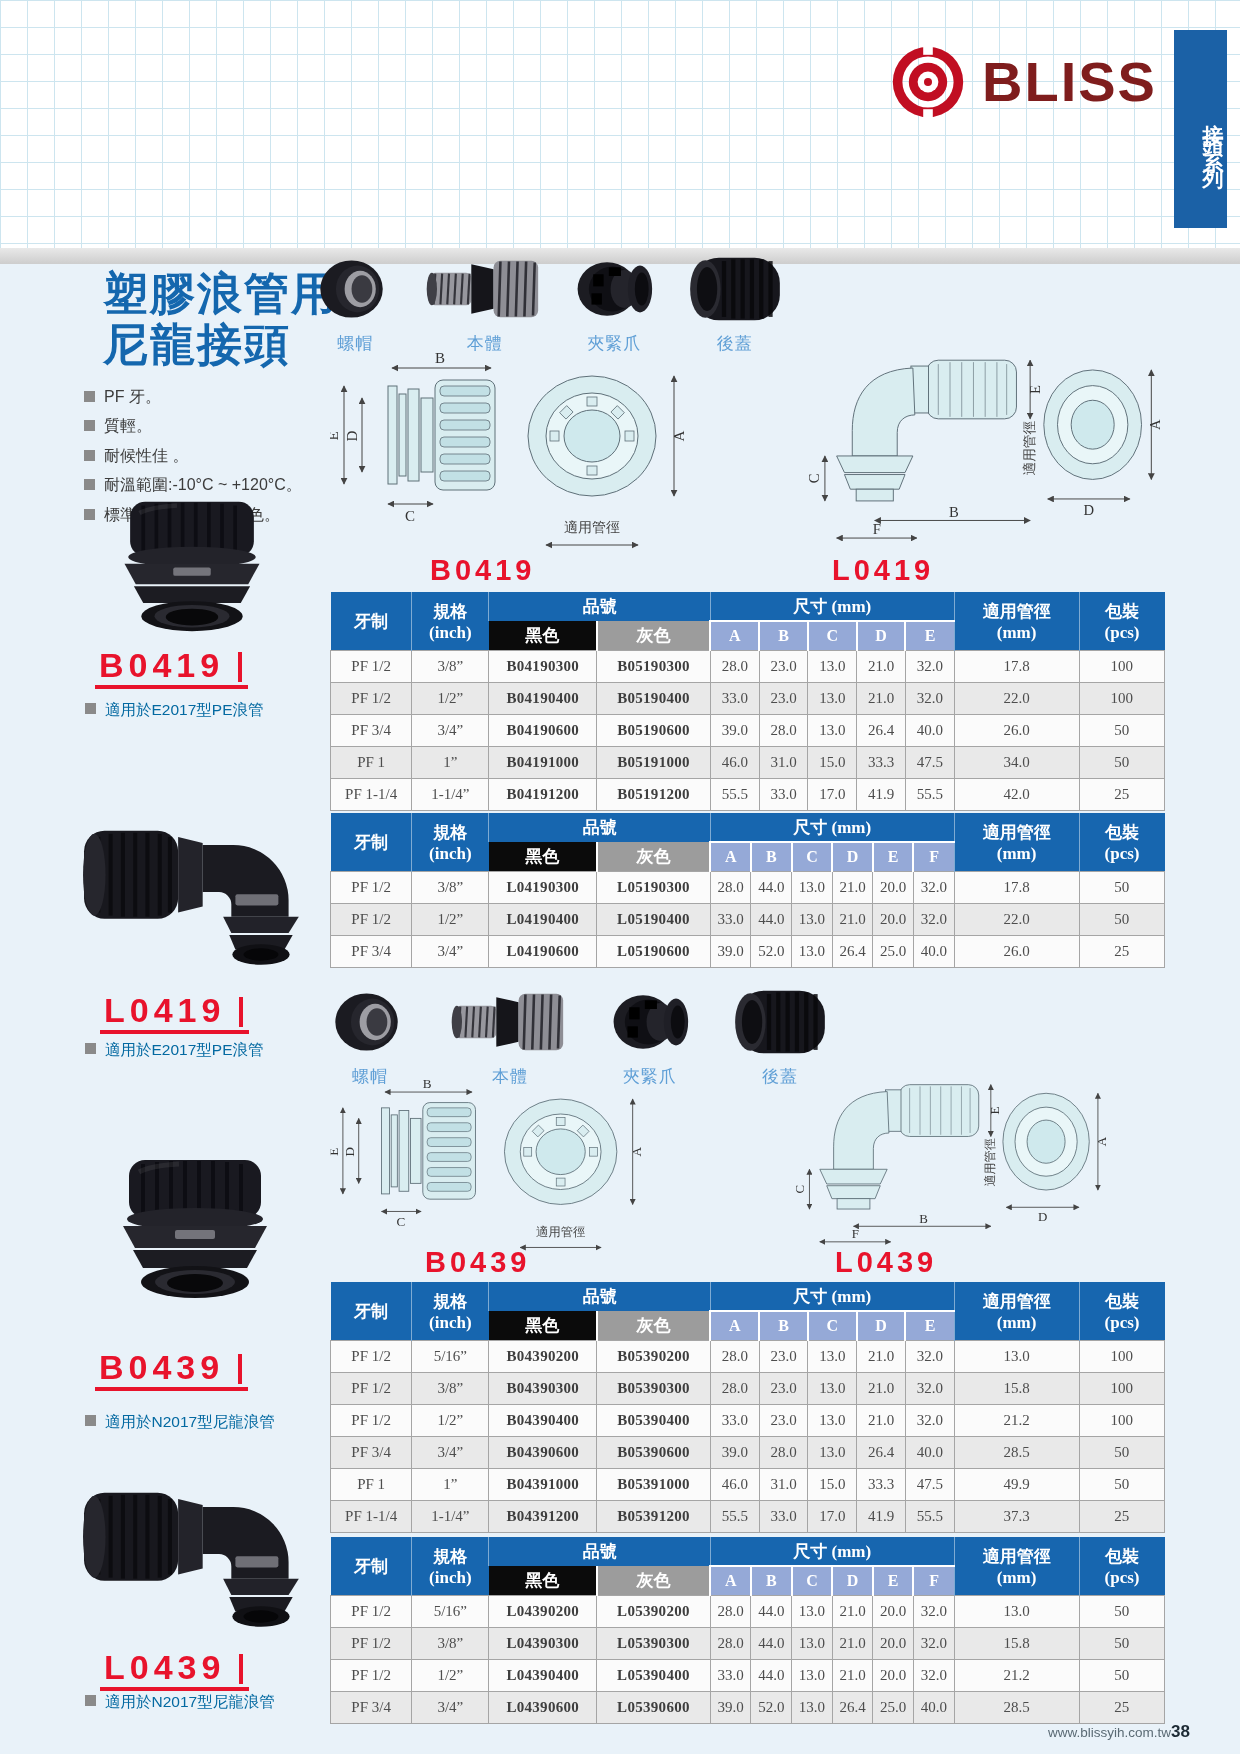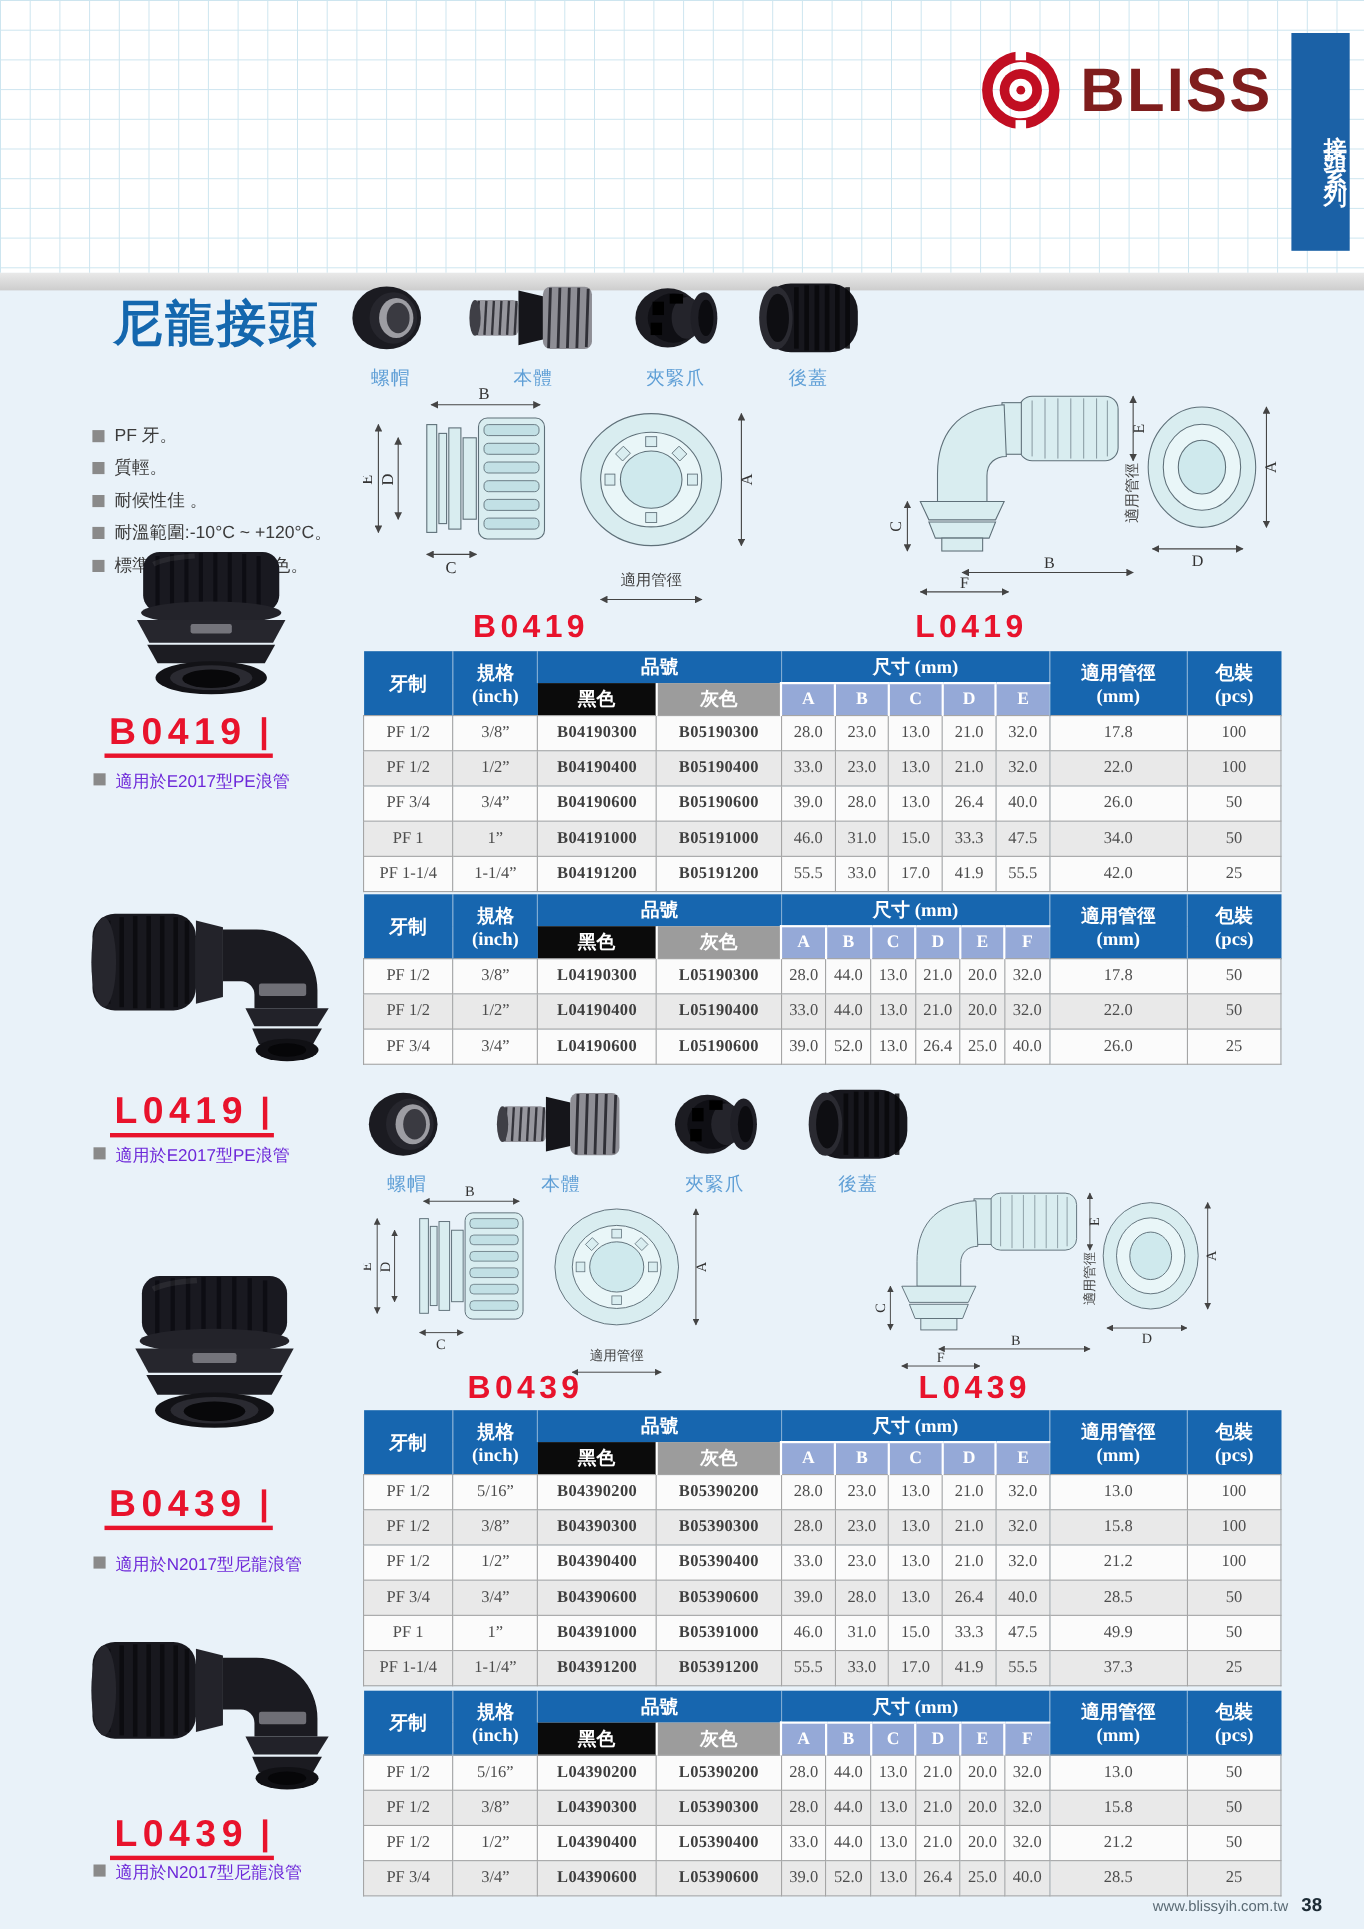--- a/index.html
+++ b/index.html
@@ -24,21 +24,21 @@
     line-height:1.14;letter-spacing:2px;}
   .bullets{position:absolute;top:386px;left:84px;width:240px;margin:0;padding:0;list-style:none;}
   .bullets li{display:flex;gap:9px;margin-bottom:7px;font-size:16px;color:#3c3c3c;line-height:1.4;}
   .sq{flex:0 0 11px;width:11px;height:11px;background:#8a8a8a;margin-top:5px;}
   
   .photo{position:absolute;}
   .model-label{position:absolute;display:inline-flex;align-items:flex-end;
     border-bottom:4px solid #e8132c;padding:0 6px 3px 4px;}
   .model-label .mtext{font-size:34px;font-weight:700;color:#e8132c;letter-spacing:5px;line-height:1;}
   .model-label .mbar{width:4px;height:30px;background:#e8132c;margin-left:14px;}
-  .caption{position:absolute;display:flex;gap:9px;align-items:flex-start;font-size:15.5px;color:#6d28d9;justify-content:flex-end;}
+  .caption{position:absolute;display:flex;gap:9px;align-items:flex-start;font-size:15.5px;color:#0369a1;justify-content:flex-end;}
   .caption .sq{margin-top:3px;}
   
   .parts-row{position:absolute;display:flex;}
   .part{display:flex;flex-direction:column;align-items:center;}
   .part svg{display:block;}
   .part-label{margin-top:4px;font-size:17px;color:#5f9fd6;letter-spacing:1px;}
   
   .diag-row{position:absolute;width:835px;}
   .diag-row svg{position:absolute;top:0;}
   .diag-label{position:absolute;font-size:29px;font-weight:700;color:#e8132c;letter-spacing:4px;}
@@ -53,21 +53,21 @@
   .spec-table th .sub{font-weight:700;}
   .th-black{background:#0b0b0b !important;}
   .th-gray{background:#9c9c9c !important;border-left:2px solid #fff !important;margin-top:32px;}
   .th-dim{background:#95a9d7 !important;border-top:2px solid #fff !important;
     border-left:2px solid #fff !important;font-size:16px !important;}
   .spec-table td{background:#fbfbfb;border:1px solid #a5a5a5;text-align:center;color:#4d4d4d;
     font-size:15px;height:31px;padding:0;overflow:hidden;}
   .spec-table tbody tr:nth-child(even) td{background:#e9e9e9;}
   .spec-table td.code{font-weight:700;color:#3e3e3e;letter-spacing:.3px;}
   
-  .footer{position:absolute;top:1722px;left:1048px;display:flex;align-items:baseline;gap:12px;}
+  .footer{position:absolute;top:1722px;left:1048px;display:flex;align-items:baseline;gap:0;}
   .footer .site{font-size:13.5px;color:#5a6a74;}
   .footer .pnum{font-size:17px;font-weight:700;color:#1d2b35;}
 </style>
 </head>
 <body>
 
 <svg width="0" height="0" style="position:absolute" aria-hidden="true">
 <defs>
 <marker id="arr" viewBox="0 0 10 10" refX="9" refY="5" markerWidth="7" markerHeight="7" orient="auto-start-reverse">
   <path d="M0,0L10,5L0,10z" fill="#444"></path>
@@ -267,20 +267,21 @@
       <circle cx="50" cy="50" r="13" fill="#fff"></circle>
       <circle cx="50" cy="50" r="5" fill="#c10e22"></circle>
     </svg>
     <span class="logo-text">BLISS</span>
   </div>
 
   <div class="series-tab">接頭系列</div>
 
 
   <div class="title">
+    <div>塑膠浪管用</div>
     <div>尼龍接頭</div>
   </div>
   <ul class="bullets">
     <li>
         <span class="sq"></span>
         <span>PF 牙。</span>
       </li>
     <li>
         <span class="sq"></span>
         <span>質輕。</span>

